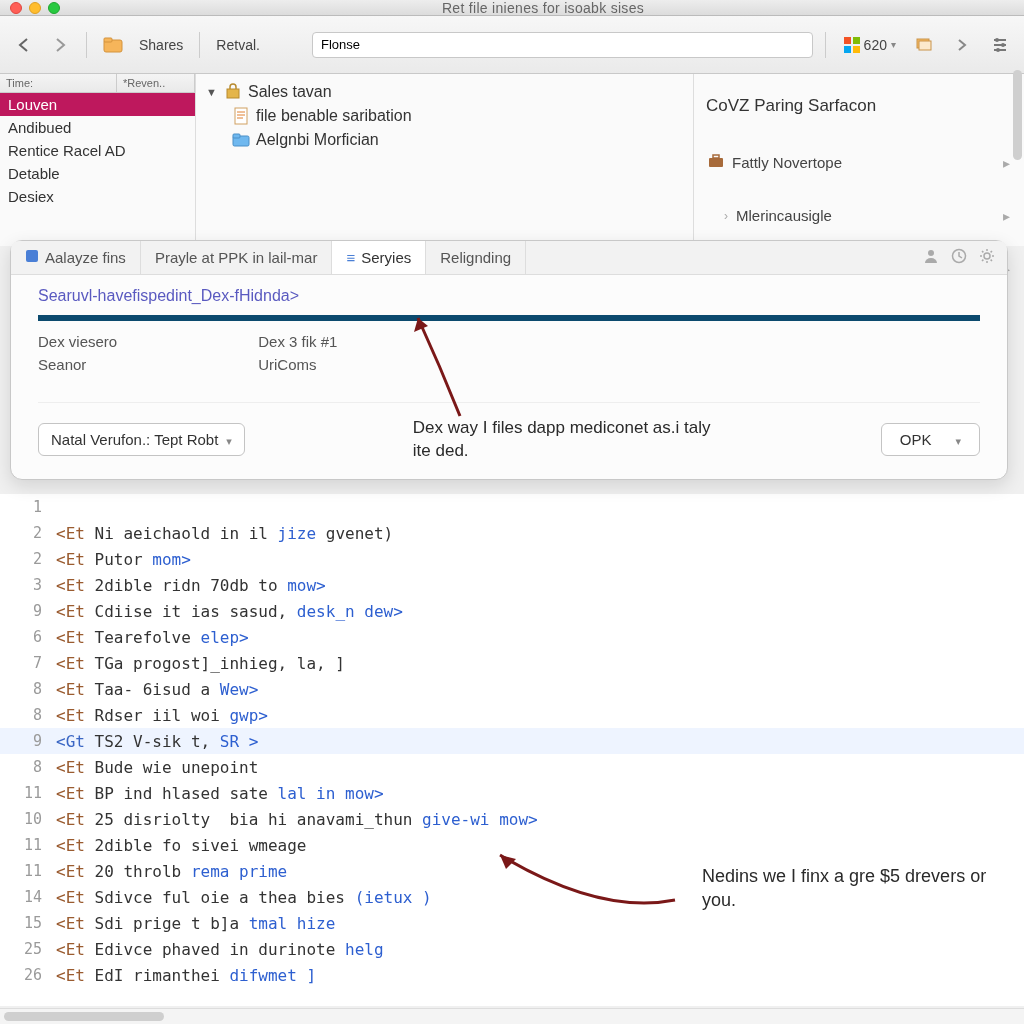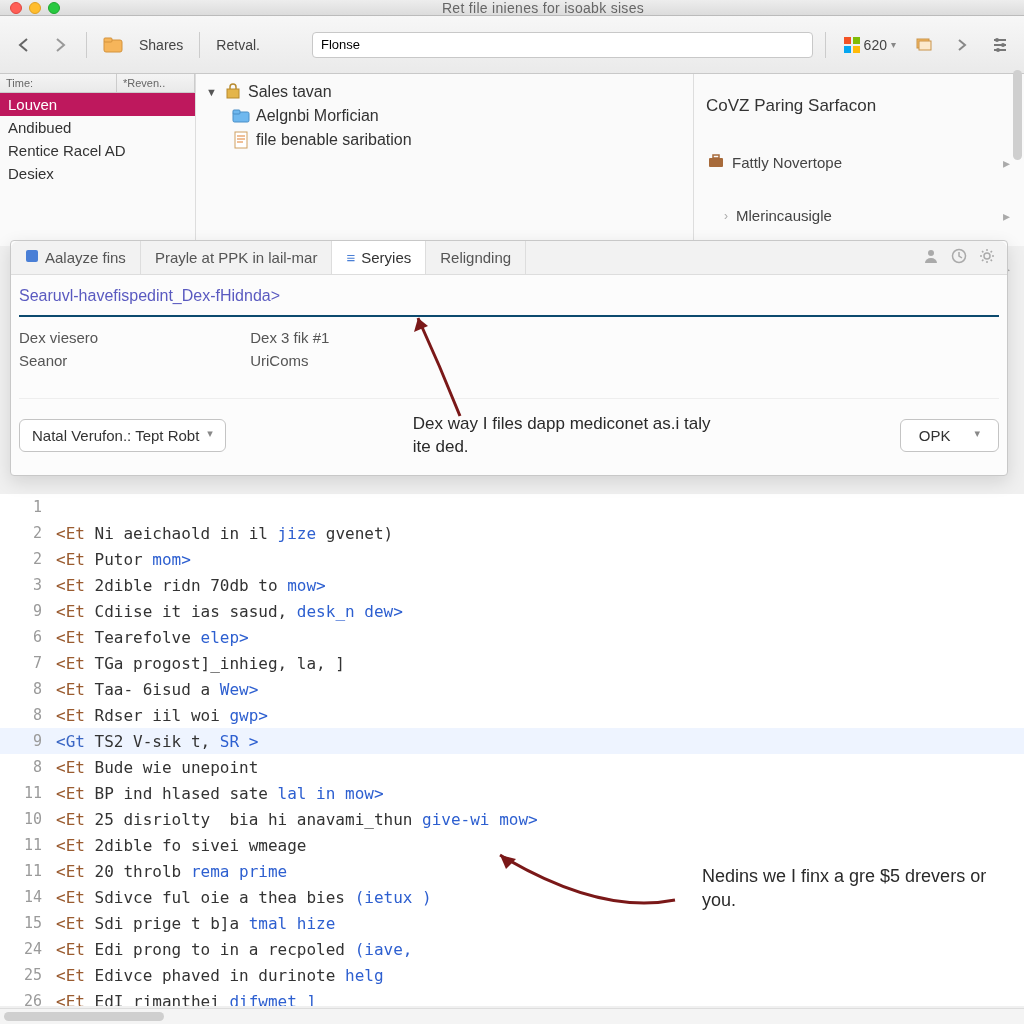--- a/index.html
+++ b/index.html
@@ -33,31 +33,31 @@
 .tree-row.child2 { padding-left: 26px; }
 .disclosure { font-size: 11px; color: #555; width: 12px; display:inline-block; }
 .tree-icon { width: 18px; height: 18px; display: inline-flex; align-items: center; justify-content: center; }
 .col-right { width: 330px; padding: 18px 0; }
 .right-header { font-size: 17px; padding: 4px 12px 6px; color: #333; }
 .right-row { display: flex; align-items: center; justify-content: space-between; padding: 4px 14px; font-size: 15px; color: #444; margin-top: 28px; }
 .right-row .chev { color: #aaa; font-size: 14px; }
 .right-row .lead { display: flex; align-items: center; gap: 8px; }
 .right-row.sub { padding-left: 30px; }
 
-.panel { position: absolute; top: 240px; left: 10px; right: 16px; background: #fcfcfc; border: 1px solid #c8c8c8; border-radius: 4px; box-shadow: 0 6px 18px rgba(0,0,0,0.12); z-index: 5; }
+.panel { position: absolute; top: 240px; left: 10px; right: 16px; background: #fcfcfc; border: 1px solid #c8c8c8; border-radius: 12px; box-shadow: 0 6px 18px rgba(0,0,0,0.12); z-index: 5; }
 .panel-tabs { display: flex; align-items: center; border-bottom: 1px solid #ddd; background: #f2f2f2; border-radius: 8px 8px 0 0; }
 .ptab { padding: 8px 14px; font-size: 15px; color: #555; display: flex; align-items: center; gap: 6px; border-right: 1px solid #ddd; }
 .ptab.active { background: #fff; color: #333; }
 .ptab-icons { margin-left: auto; display: flex; gap: 12px; padding: 0 12px; color: #999; }
-.panel-body { padding: 10px 8px 16px; }
+.panel-body { padding: 10px 27px 16px; }
 .bread { color: #5a5ac0; font-size: 16px; padding: 2px 0 10px; }
-.panel-detail { display: flex; gap: 40px; font-size: 15px; color: #555; border-top: 2px solid #0c4a6e; padding-top: 10px; }
+.panel-detail { display: flex; gap: 29px; font-size: 15px; color: #555; border-top: 6px solid #0c4a6e; padding-top: 10px; }
 .panel-detail .col { line-height: 1.5; }
 .panel-bottom { display: flex; align-items: center; justify-content: space-between; margin-top: 26px; padding-top: 14px; border-top: 1px solid #eee; }
-.combo { border: 1px solid #c4c4c4; border-radius: 6px; padding: 7px 12px; font-size: 15px; background: #fff; display: inline-flex; align-items: flex-start; gap: 8px; }
+.combo { border: 1px solid #c4c4c4; border-radius: 6px; padding: 7px 12px; font-size: 15px; background: #fff; display: inline-flex; align-items: flex-end; gap: 8px; }
 .combo .caret { color: #888; font-size: 11px; }
 .annotation-text { font-size: 17px; color: #2a2a2a; max-width: 300px; line-height: 1.35; }
 
 .editor { position: absolute; top: 494px; left: 0; right: 0; bottom: 18px; background: #fff; font-family: "Menlo", "Consolas", monospace; font-size: 16px; overflow: hidden; }
 .code-row { display: flex; height: 26px; align-items: center; }
 .code-row.hl { background: #eef4ff; }
 .gutter { width: 56px; text-align: right; padding-right: 14px; color: #9a9a9a; font-size: 15px; }
 .code { white-space: pre; }
 .tag { color: #9a5b2f; }
 .kw { color: #2d5fd0; }
@@ -142,55 +142,56 @@
 <div class="main-row">
   <div class="col-left">
     <div class="col-header">
       <div class="ch" style="width:60%;">Time:</div>
       <div class="ch" style="width:40%;">*Reven..</div>
     </div>
     <div class="list">
       <div class="list-item selected">Louven</div>
       <div class="list-item">Andibued</div>
       <div class="list-item">Rentice Racel AD</div>
+      <div class="list-item">Detable</div>
       <div class="list-item">Desiex</div>
     </div>
     <div class="scrollbar-v">
         <div class="thumb"></div>
       </div>
   </div>
 
   <div class="col-mid">
     <div class="tree-row root">
       <span class="disclosure">▼</span>
       <span class="tree-icon">
         <svg width="18" height="18" viewBox="0 0 18 18">
             <rect x="3" y="6" width="12" height="9" fill="#e4b54a" stroke="#b78a2f"></rect>
             <path d="M6 6 v-2 a3 3 0 0 1 6 0 v2" fill="none" stroke="#b78a2f" stroke-width="1.5"></path>
           </svg>
       </span>
       <span>Sales tavan</span>
     </div>
+    <div class="tree-row child">
+      <span class="tree-icon">
+        <svg width="16" height="18" viewBox="0 0 16 18">
+            <rect x="2" y="1" width="12" height="16" fill="#fff" stroke="#d0a060"></rect>
+            <path d="M4 5h8M4 8h8M4 11h6" stroke="#e08030" stroke-width="1"></path>
+          </svg>
+      </span>
+      <span>file benable saribation</span>
+    </div>
     <div class="tree-row child2">
       <span class="tree-icon">
         <svg width="18" height="16" viewBox="0 0 18 16">
             <rect x="1" y="4" width="16" height="10" rx="1.5" fill="#6fb8ef" stroke="#4a8fc7"></rect>
             <rect x="1" y="2" width="7" height="4" rx="1" fill="#6fb8ef" stroke="#4a8fc7"></rect>
           </svg>
       </span>
       <span>Aelgnbi Morfician</span>
-    </div>
-    <div class="tree-row child">
-      <span class="tree-icon">
-        <svg width="16" height="18" viewBox="0 0 16 18">
-            <rect x="2" y="1" width="12" height="16" fill="#fff" stroke="#d0a060"></rect>
-            <path d="M4 5h8M4 8h8M4 11h6" stroke="#e08030" stroke-width="1"></path>
-          </svg>
-      </span>
-      <span>file benable saribation</span>
     </div>
   </div>
 
   <div class="col-right">
     <div class="right-header">CoVZ Paring Sarfacon</div>
     <div class="right-row">
       <span class="lead">
         <span><svg width="16" height="14" viewBox="0 0 16 14">
               <rect x="1" y="4" width="14" height="9" rx="1" fill="#a76a3a"></rect>
               <rect x="5" y="1" width="6" height="3" fill="none" stroke="#a76a3a" stroke-width="1.5"></rect>
@@ -352,24 +353,20 @@
       </div>
       <div class="code-row">
         <div class="gutter">14</div>
         <div class="code"><span class="tag" style="color:#9a5b2f">&lt;Et</span> <span class="plain">Sdivce ful oie a thea bies </span><span class="kw">(ietux )</span><span class="plain"></span></div>
       </div>
       <div class="code-row">
         <div class="gutter">15</div>
         <div class="code"><span class="tag" style="color:#9a5b2f">&lt;Et</span> <span class="plain">Sdi prige t b]a </span><span class="kw">tmal hize</span><span class="plain"></span></div>
       </div>
       <div class="code-row">
-        <div class="gutter">24</div>
-        <div class="code"><span class="tag" style="color:#9a5b2f">&lt;Et</span> <span class="plain">Edi prong to in a recpoled </span><span class="kw">(iave,</span><span class="plain"></span></div>
-      </div>
-      <div class="code-row">
         <div class="gutter">25</div>
         <div class="code"><span class="tag" style="color:#9a5b2f">&lt;Et</span> <span class="plain">Edivce phaved in durinote </span><span class="kw">helg</span><span class="plain"></span></div>
       </div>
       <div class="code-row">
         <div class="gutter">26</div>
         <div class="code"><span class="tag" style="color:#9a5b2f">&lt;Et</span> <span class="plain">EdI rimanthei </span><span class="kw">difwmet ]</span><span class="plain"></span></div>
       </div>
     </div>
   <div class="annot2">Nedins we I finx a gre $5 drevers or you.</div>
 </div>

